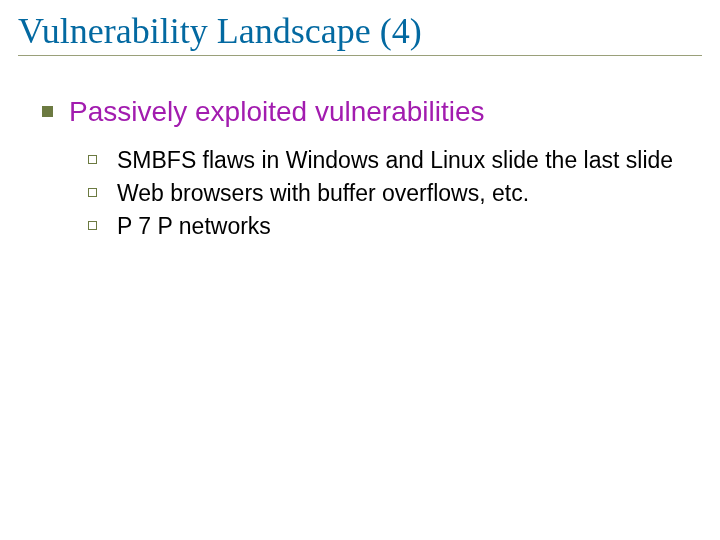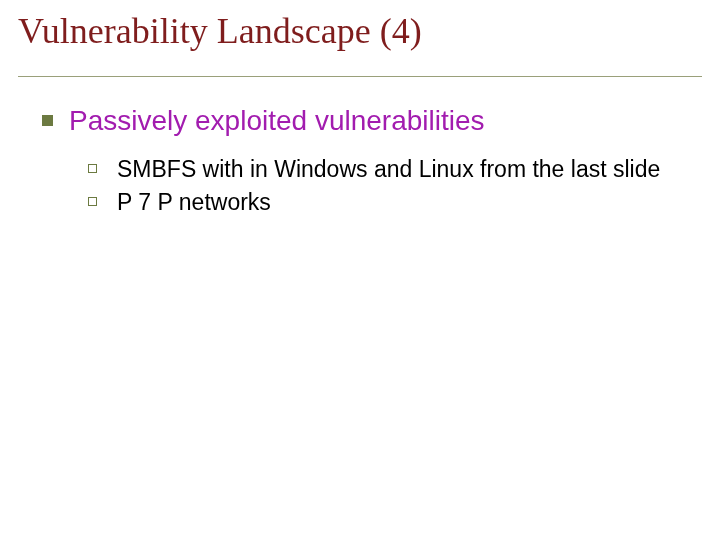--- a/index.html
+++ b/index.html
@@ -13,24 +13,24 @@
   }
   .slide {
     width: 100%;
     height: 100%;
     padding: 10px 18px 18px 18px;
   }
   .title {
     font-family: Georgia, 'Times New Roman', serif;
     font-size: 36px;
     font-weight: normal;
-    color: #7f1d1d;
-    padding-bottom: 24px;
+    color: #0369a1;
+    padding-bottom: 3px;
     border-bottom: 1px solid #9aa07a;
-    margin-bottom: 28px;
+    margin-bottom: 40px;
   }
   .level1 {
     display: flex;
     align-items: flex-start;
     margin-left: 24px;
     margin-bottom: 18px;
   }
   .bullet-square {
     width: 11px;
     height: 11px;
@@ -70,21 +70,25 @@
 <div class="slide">
   <h1 class="title">Vulnerability Landscape (4)</h1>
 
   <div class="level1">
     <div class="bullet-square"></div>
     <div class="level1-text">Passively exploited vulnerabilities</div>
   </div>
 
   <div class="level2">
     <div class="bullet-hollow"></div>
-    <div class="level2-text">SMBFS with in Windows and Linux from the last slide</div>
+    <div class="level2-text">SMBFS flaws in Windows and Linux slide the last slide</div>
   </div>
 
+  <div class="level2">
+    <div class="bullet-hollow"></div>
+    <div class="level2-text">Web browsers with buffer overflows, etc.</div>
+  </div>
 
   <div class="level2">
     <div class="bullet-hollow"></div>
     <div class="level2-text">P 7 P networks</div>
   </div>
 </div>
 
 </body></html>

